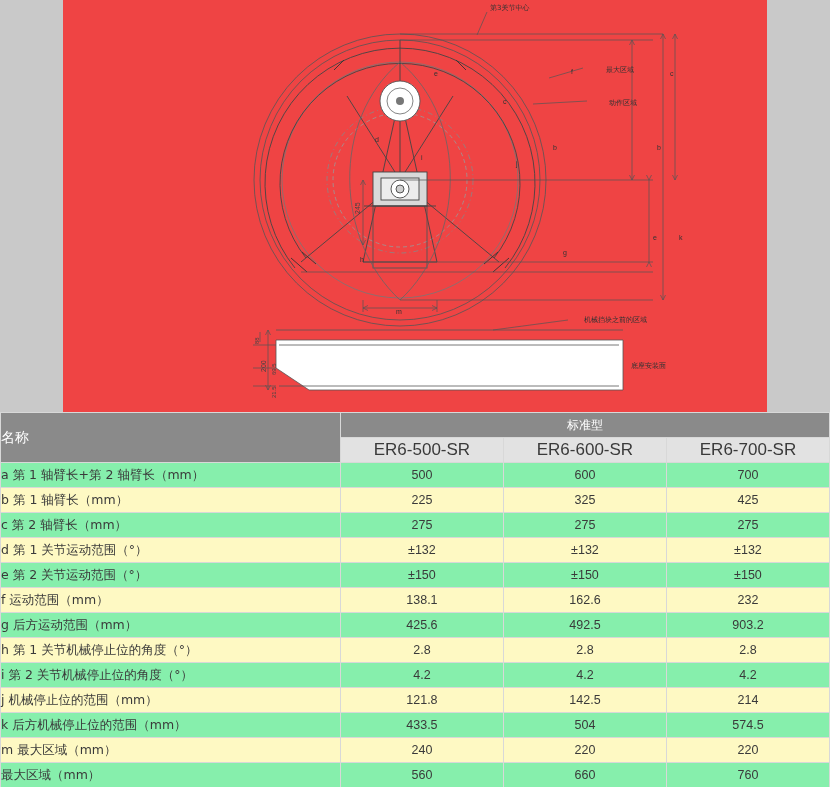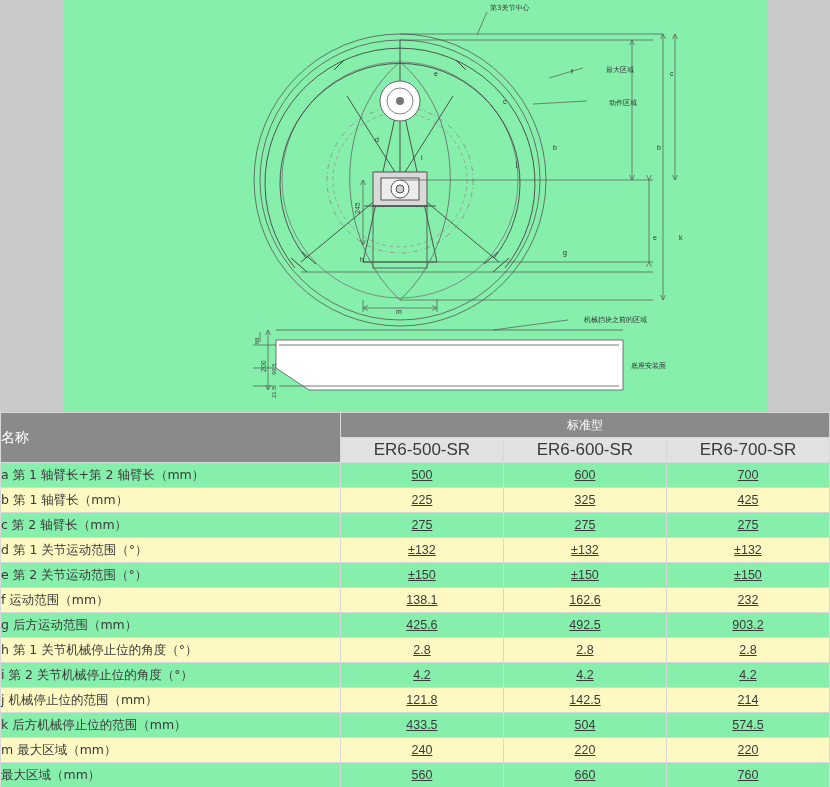--- a/index.html
+++ b/index.html
@@ -19,21 +19,21 @@
     height: 787px;
     background: #c9c9c9;
   }
   
   .diagram {
     position: absolute;
     left: 63px;
     top: 0;
     width: 704px;
     height: 412px;
-    background: #86efac;
+    background: #ef4444;
   }
   .diagram svg { display: block; }
   .lbl {
     font-family: "Liberation Sans", sans-serif;
     font-size: 7px;
     fill: #333;
   }
   .lbl-cn {
     font-family: "DejaVu Sans", sans-serif;
     font-size: 7px;
@@ -92,21 +92,20 @@
     padding-left: 30px;
     font-family: "DejaVu Sans", sans-serif;
     font-size: 12.5px;
     white-space: nowrap;
   }
   .rval {
     text-align: center;
     font-family: "Liberation Sans", sans-serif;
     font-size: 12.5px;
     width: 163px;
-    text-decoration: underline;
   }
   tr.odd td { background: #86efac; }
   tr.even td { background: #fef9c3; }
 </style>
 </head>
 <body>
 
 <div class="page">
 
   <div class="diagram">

